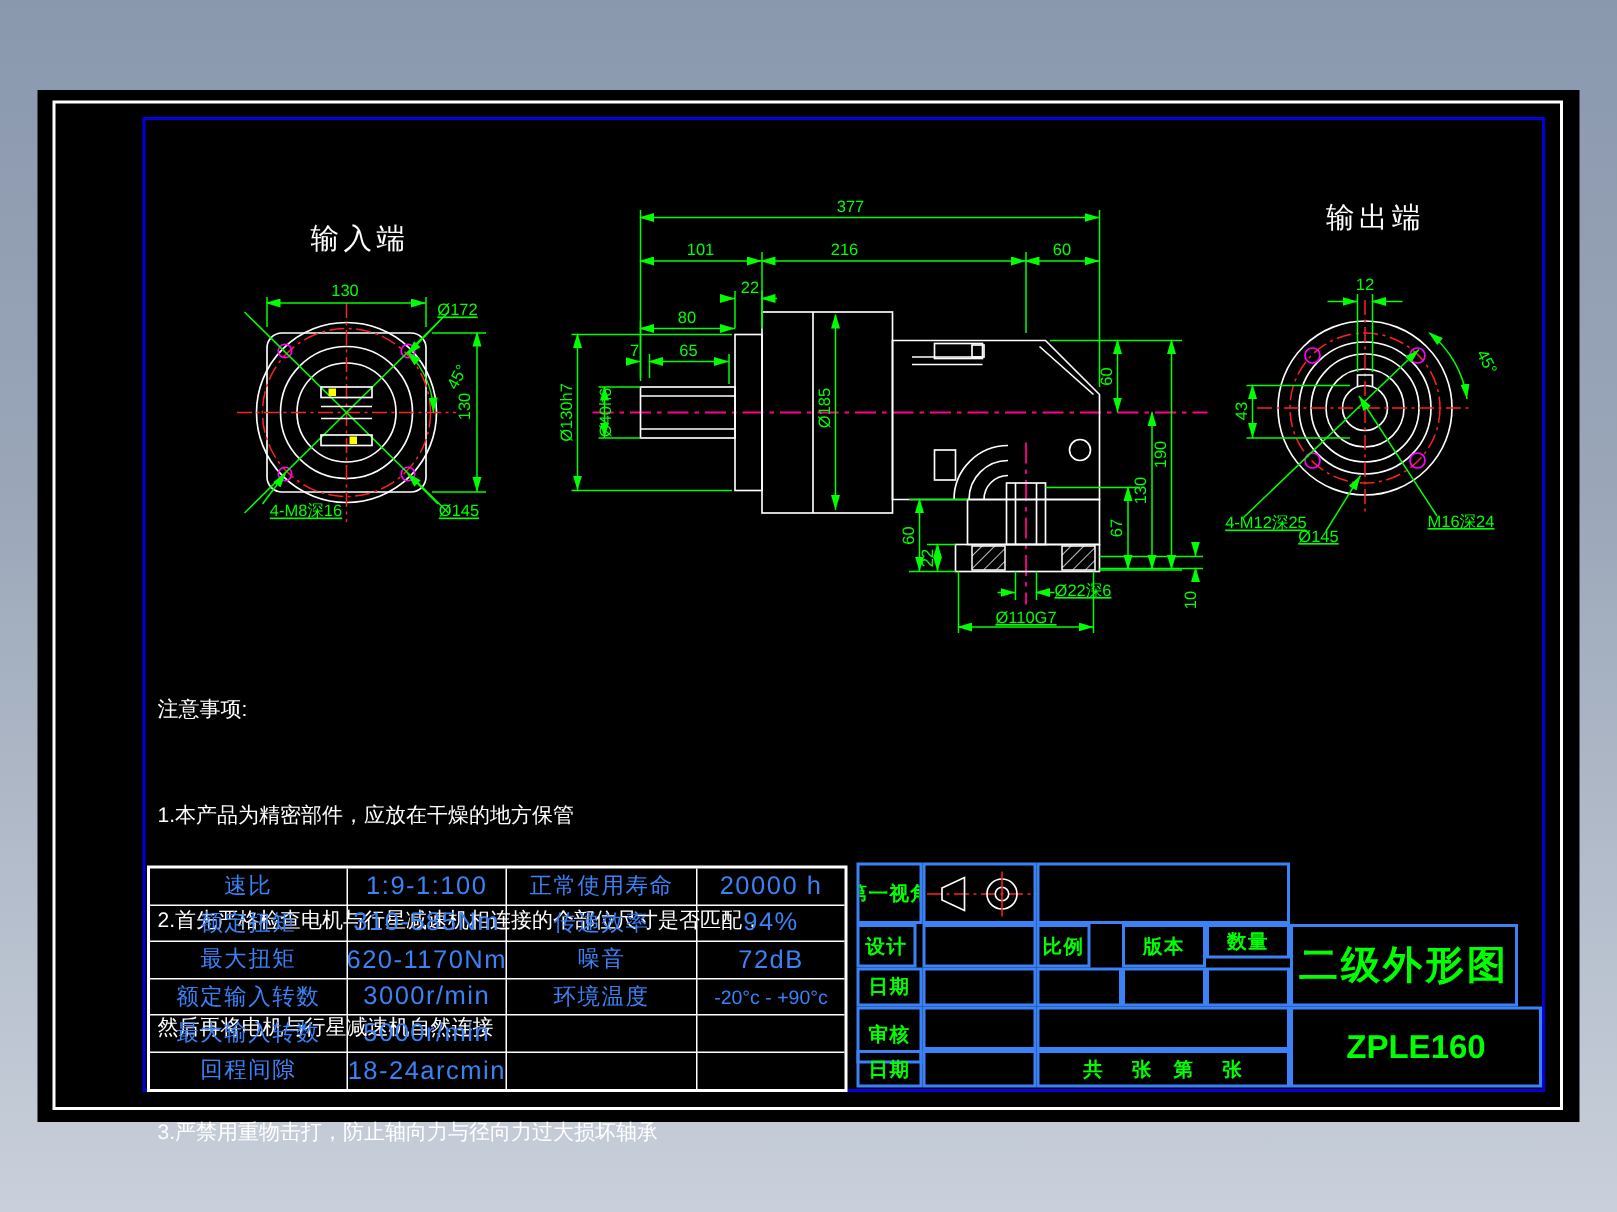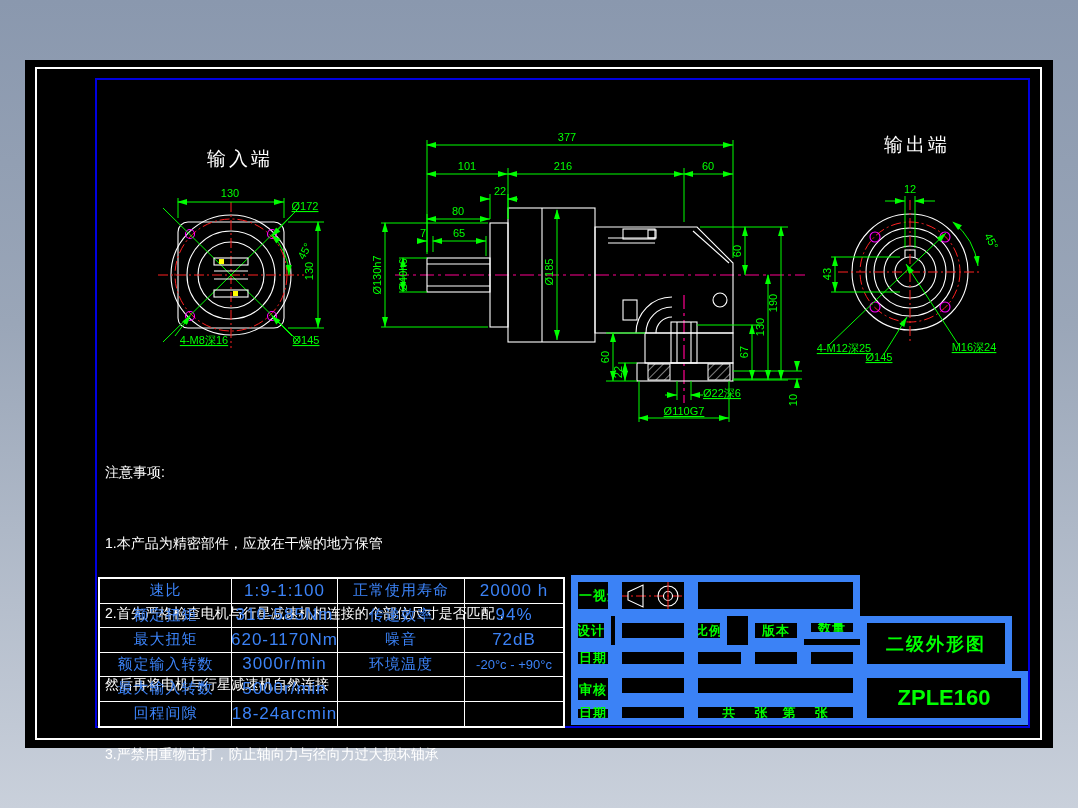--- a/index.html
+++ b/index.html
@@ -27,21 +27,21 @@
         display:grid;grid-template-columns:132px 106px 127px 98px;grid-template-rows:repeat(6,1fr);}
   .spec .tc{border-right:1px solid #fff;border-bottom:1px solid #fff;color:#3b82f6;
         display:flex;align-items:center;justify-content:center;overflow:hidden;white-space:nowrap;}
   .spec .tc:nth-child(4n){border-right:none}
   .spec .tc:nth-child(n+21){border-bottom:none}
   .spec .lab{font-size:15px;letter-spacing:1px}
   .spec .val{font-size:17px;letter-spacing:1px}
   .spec .sm{font-size:13px;letter-spacing:0}
   
   .tblock{position:absolute;left:571px;top:575px;width:457px;height:150px;}
-  .tb{position:absolute;border:7px solid #3b82f6;box-sizing:border-box;color:#00ff00;
+  .tb{position:absolute;border:2px solid #3b82f6;box-sizing:border-box;color:#00ff00;
       display:flex;align-items:center;justify-content:center;overflow:hidden;white-space:pre;}
   .tb.lbl{font-size:13px;font-weight:bold;letter-spacing:1px}
   .big{font-weight:bold}
 </style>
 </head>
 <body>
 
 <div class="panel">
   <div class="border-white"></div>
   <div class="border-blue"></div>
@@ -286,21 +286,21 @@
 
 <div class="tblock">
   <div class="tb lbl" style="left:0;top:0;width:44px;height:41px">第一视角</div>
   <div class="tb" style="left:44px;top:0;width:76px;height:41px"></div>
   <div class="tb" style="left:120px;top:0;width:169px;height:41px"></div>
   <div class="tb lbl" style="left:0;top:41px;width:40px;height:29px">设计</div>
   <div class="tb" style="left:44px;top:41px;width:76px;height:29px"></div>
   <div class="tb lbl" style="left:120px;top:41px;width:36px;height:29px">比例</div>
   <div class="tb lbl" style="left:177px;top:41px;width:56px;height:29px">版本</div>
   <div class="tb lbl" style="left:233px;top:41px;width:56px;height:23px">数量</div>
-  <div class="tb big" style="left:289px;top:41px;width:152px;height:55px;font-size:18px;letter-spacing:2px">二级外形图</div>
+  <div class="tb big" style="left:289px;top:41px;width:152px;height:55px;font-size:26px;letter-spacing:2px">二级外形图</div>
   <div class="tb lbl" style="left:0;top:70px;width:44px;height:26px">日期</div>
   <div class="tb" style="left:44px;top:70px;width:76px;height:26px"></div>
   <div class="tb" style="left:120px;top:70px;width:57px;height:26px"></div>
   <div class="tb" style="left:177px;top:70px;width:56px;height:26px"></div>
   <div class="tb" style="left:233px;top:70px;width:56px;height:26px"></div>
   <div class="tb lbl" style="left:0;top:96px;width:44px;height:38px">审核</div>
   <div class="tb" style="left:44px;top:96px;width:76px;height:29px"></div>
   <div class="tb" style="left:120px;top:96px;width:169px;height:29px"></div>
   <div class="tb big" style="left:289px;top:96px;width:168px;height:54px;font-size:22px">ZPLE160</div>
   <div class="tb lbl" style="left:0;top:125px;width:44px;height:25px">日期</div>

